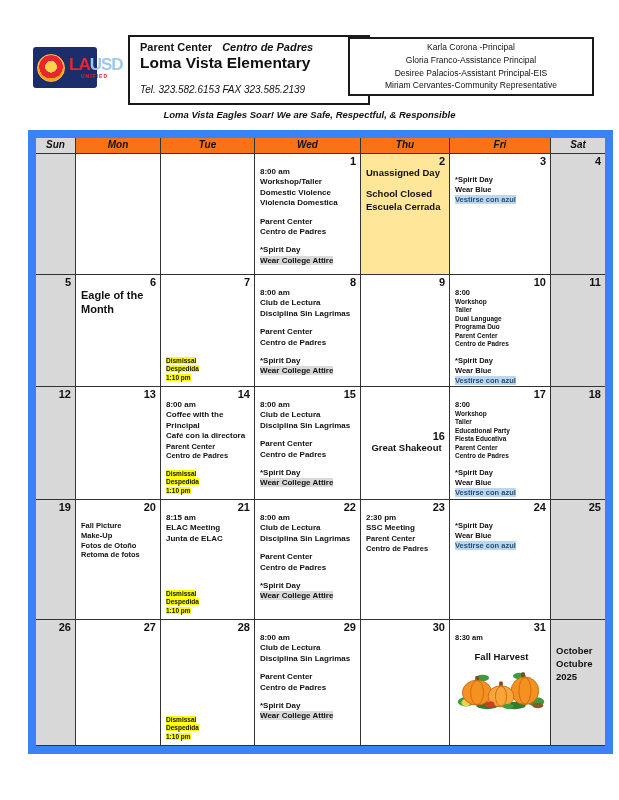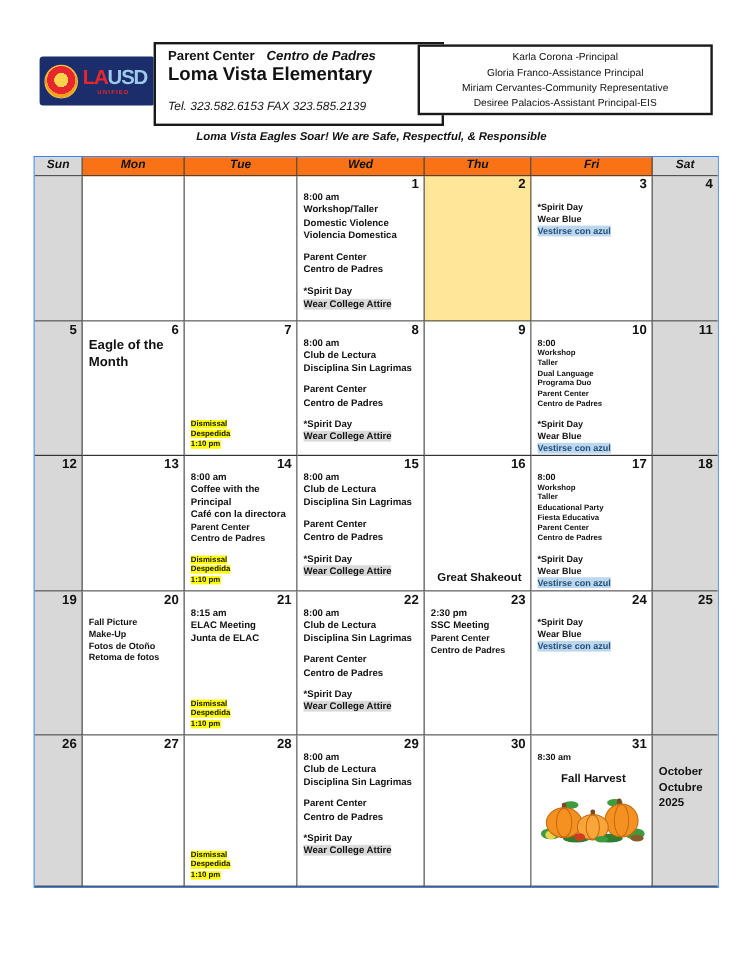--- a/index.html
+++ b/index.html
@@ -1,20 +1,20 @@
 <!DOCTYPE html>
 <html style="--gold: #FFE699; --yellow: #FFFF00; --gray_col: #D8D8D8; --gray_hl: #D9D9D9; --blue_hl: #BDD7EE; --blue_text: #1F4E79; --logo_navy: #1B2E6B; --logo_red: #E8262D; --logo_lightblue: #9DC9EA;"><head>
 <meta charset="utf-8">
 <style>
   html,body{margin:0;padding:0;background:#fff;}
   .page{position:relative;width:619px;height:800px;background:#fff;overflow:hidden;
         font-family:"Liberation Sans", sans-serif;color:#111;}
 
   
-  .logo{position:absolute;left:33px;top:47px;width:96px;height:41px;background:var(--logo_navy);
+  .logo{position:absolute;left:33px;top:47px;width:64px;height:41px;background:var(--logo_navy);
         border-radius:3px;display:flex;align-items:center;padding:0 4px;box-sizing:border-box;}
   .logo-seal{width:26px;height:26px;border-radius:50%;
         background:radial-gradient(circle at 50% 45%, #ffd24d 0 30%, #e8262d 31% 60%, #f7a01b 61% 78%, #1b4f8a 79% 100%);
         border:1px solid #f3c04a;flex:0 0 auto;}
   .logo-text{margin-left:4px;line-height:1;}
   .logo-la{color:var(--logo_red);font-weight:bold;font-size:17px;letter-spacing:-1px;}
   .logo-usd{color:var(--logo_lightblue);font-weight:bold;font-size:17px;letter-spacing:-1px;}
   .logo-sub{color:var(--logo_red);font-size:5px;font-weight:bold;letter-spacing:1px;margin-top:1px;margin-left:12px;}
 
   .school-box{position:absolute;left:128px;top:35px;width:218px;height:58px;border:2px solid #1a1a1a;
@@ -28,32 +28,32 @@
         display:flex;flex-direction:column;justify-content:center;text-align:center;
         font-size:8.5px;line-height:1.5;background:#fff;}
 
   .tagline{position:absolute;left:0;top:109px;width:100%;text-align:center;
         font-weight:bold;font-style:italic;font-size:9.5px;}
 
   
   .calendar{position:absolute;left:28px;top:130px;display:grid;
         grid-template-columns:40px 85px 94px 106px 89px 101px 54px;
         grid-template-rows:16px 121px 112px 113px 120px 126px;
-        border:1px solid #3b82f6;background:#fff;}
+        border:8px solid #3b82f6;background:#fff;}
   .dayhdr{font-style:italic;font-weight:bold;font-size:10px;text-align:center;line-height:14px;
         border-right:1px solid #333;border-bottom:1px solid #333;background:#f97316;}
   .cell{position:relative;border-right:1px solid #333;border-bottom:1px solid #333;
         display:flex;flex-direction:column;padding:1px 2px 3px 3px;box-sizing:border-box;
         font-weight:bold;font-size:8px;overflow:hidden;background:#fff;}
   .calendar > :nth-child(7n){border-right:none;}
   .bg-gray{background:var(--gray_col);}
   .bg-gold{background:var(--gold);}
   .daynum{text-align:right;font-size:11px;font-weight:bold;line-height:12px;padding-right:2px;flex:0 0 auto;}
   .content{padding-left:2px;}
-  .vcenter{justify-content:space-between;}
+  .vcenter{justify-content:center;}
   .vcenter .content{text-align:center;}
   .line{line-height:1.3;}
   .blank{height:8px;}
   .sz-xs{font-size:6.5px;}
   .sz-sm{font-size:7.5px;}
   .sz-ml{font-size:9.5px;line-height:1.35;}
   .sz-lg{font-size:11px;line-height:1.3;}
   .al-center{text-align:center;}
   .ital{}
   .hl-yellow{background:var(--yellow);}
@@ -80,22 +80,22 @@
     <div class="school-line1">
       <span>Parent Center</span><span class="es">Centro de Padres</span>
     </div>
     <div class="school-name">Loma Vista Elementary</div>
     <div class="school-phone">Tel. 323.582.6153   FAX 323.585.2139</div>
   </div>
 
   <div class="staff-box">
     <div>Karla Corona -Principal</div>
     <div>Gloria Franco-Assistance Principal</div>
+    <div>Desiree Palacios-Assistant Principal-EIS</div>
     <div>Miriam Cervantes-Community Representative</div>
-    <div>Desiree Palacios-Assistant Principal-EIS</div>
   </div>
 
   <div class="tagline">Loma Vista Eagles Soar!  We are Safe, Respectful, &amp; Responsible</div>
 
   <div class="calendar" id="calendar">
       <div class="dayhdr bg-gray">Sun</div>
       <div class="dayhdr">Mon</div>
       <div class="dayhdr">Tue</div>
       <div class="dayhdr">Wed</div>
       <div class="dayhdr">Thu</div>
@@ -114,20 +114,26 @@
           <div class="line blank"></div>
           <div class="line"><span>Parent Center</span></div>
           <div class="line"><span class="ital ">Centro de Padres</span></div>
           <div class="line blank"></div>
           <div class="line"><span>*Spirit Day</span></div>
           <div class="line"><span class="hl-gray ">Wear College Attire</span></div>
         </div>
       </div>
       <div class="cell bg-gold">
         <div class="daynum">2</div>
+        <div class="content">
+          <div class="line sz-ml"><span>Unassigned Day</span></div>
+          <div class="line blank"></div>
+          <div class="line sz-ml"><span>School Closed</span></div>
+          <div class="line sz-ml"><span class="ital ">Escuela Cerrada</span></div>
+        </div>
       </div>
       <div class="cell">
         <div class="daynum">3</div>
         <div class="content">
           <div class="line blank"></div>
           <div class="line sz-sm"><span>*Spirit Day</span></div>
           <div class="line sz-sm"><span>Wear Blue</span></div>
           <div class="line sz-sm"><span class="ital hl-blue c-blue">Vestirse con azul</span></div>
         </div>
       </div>

